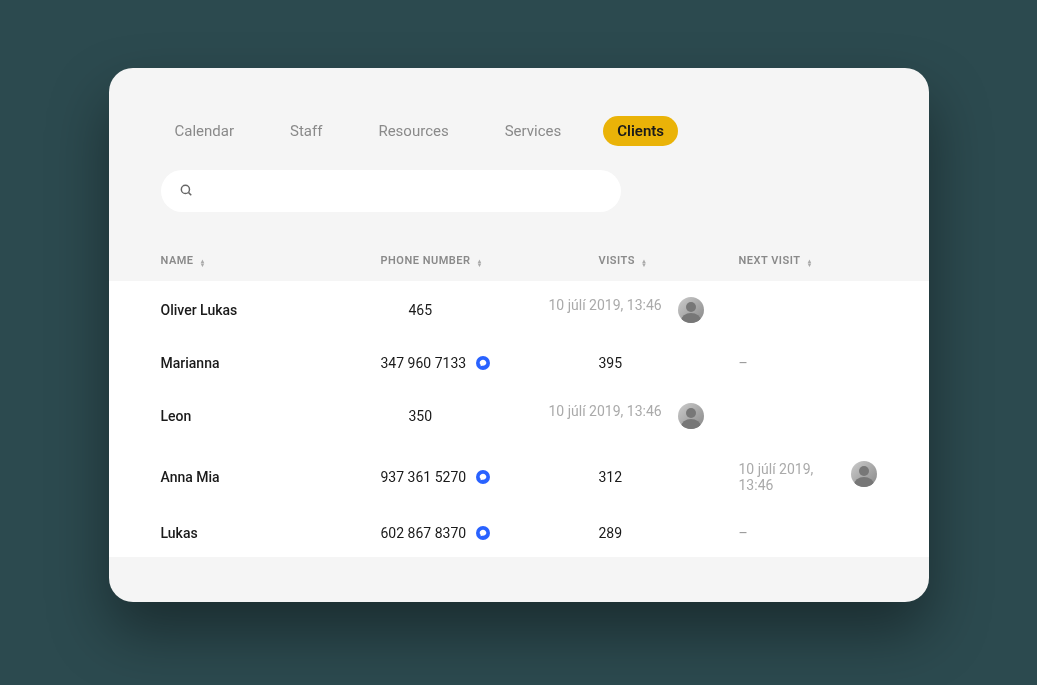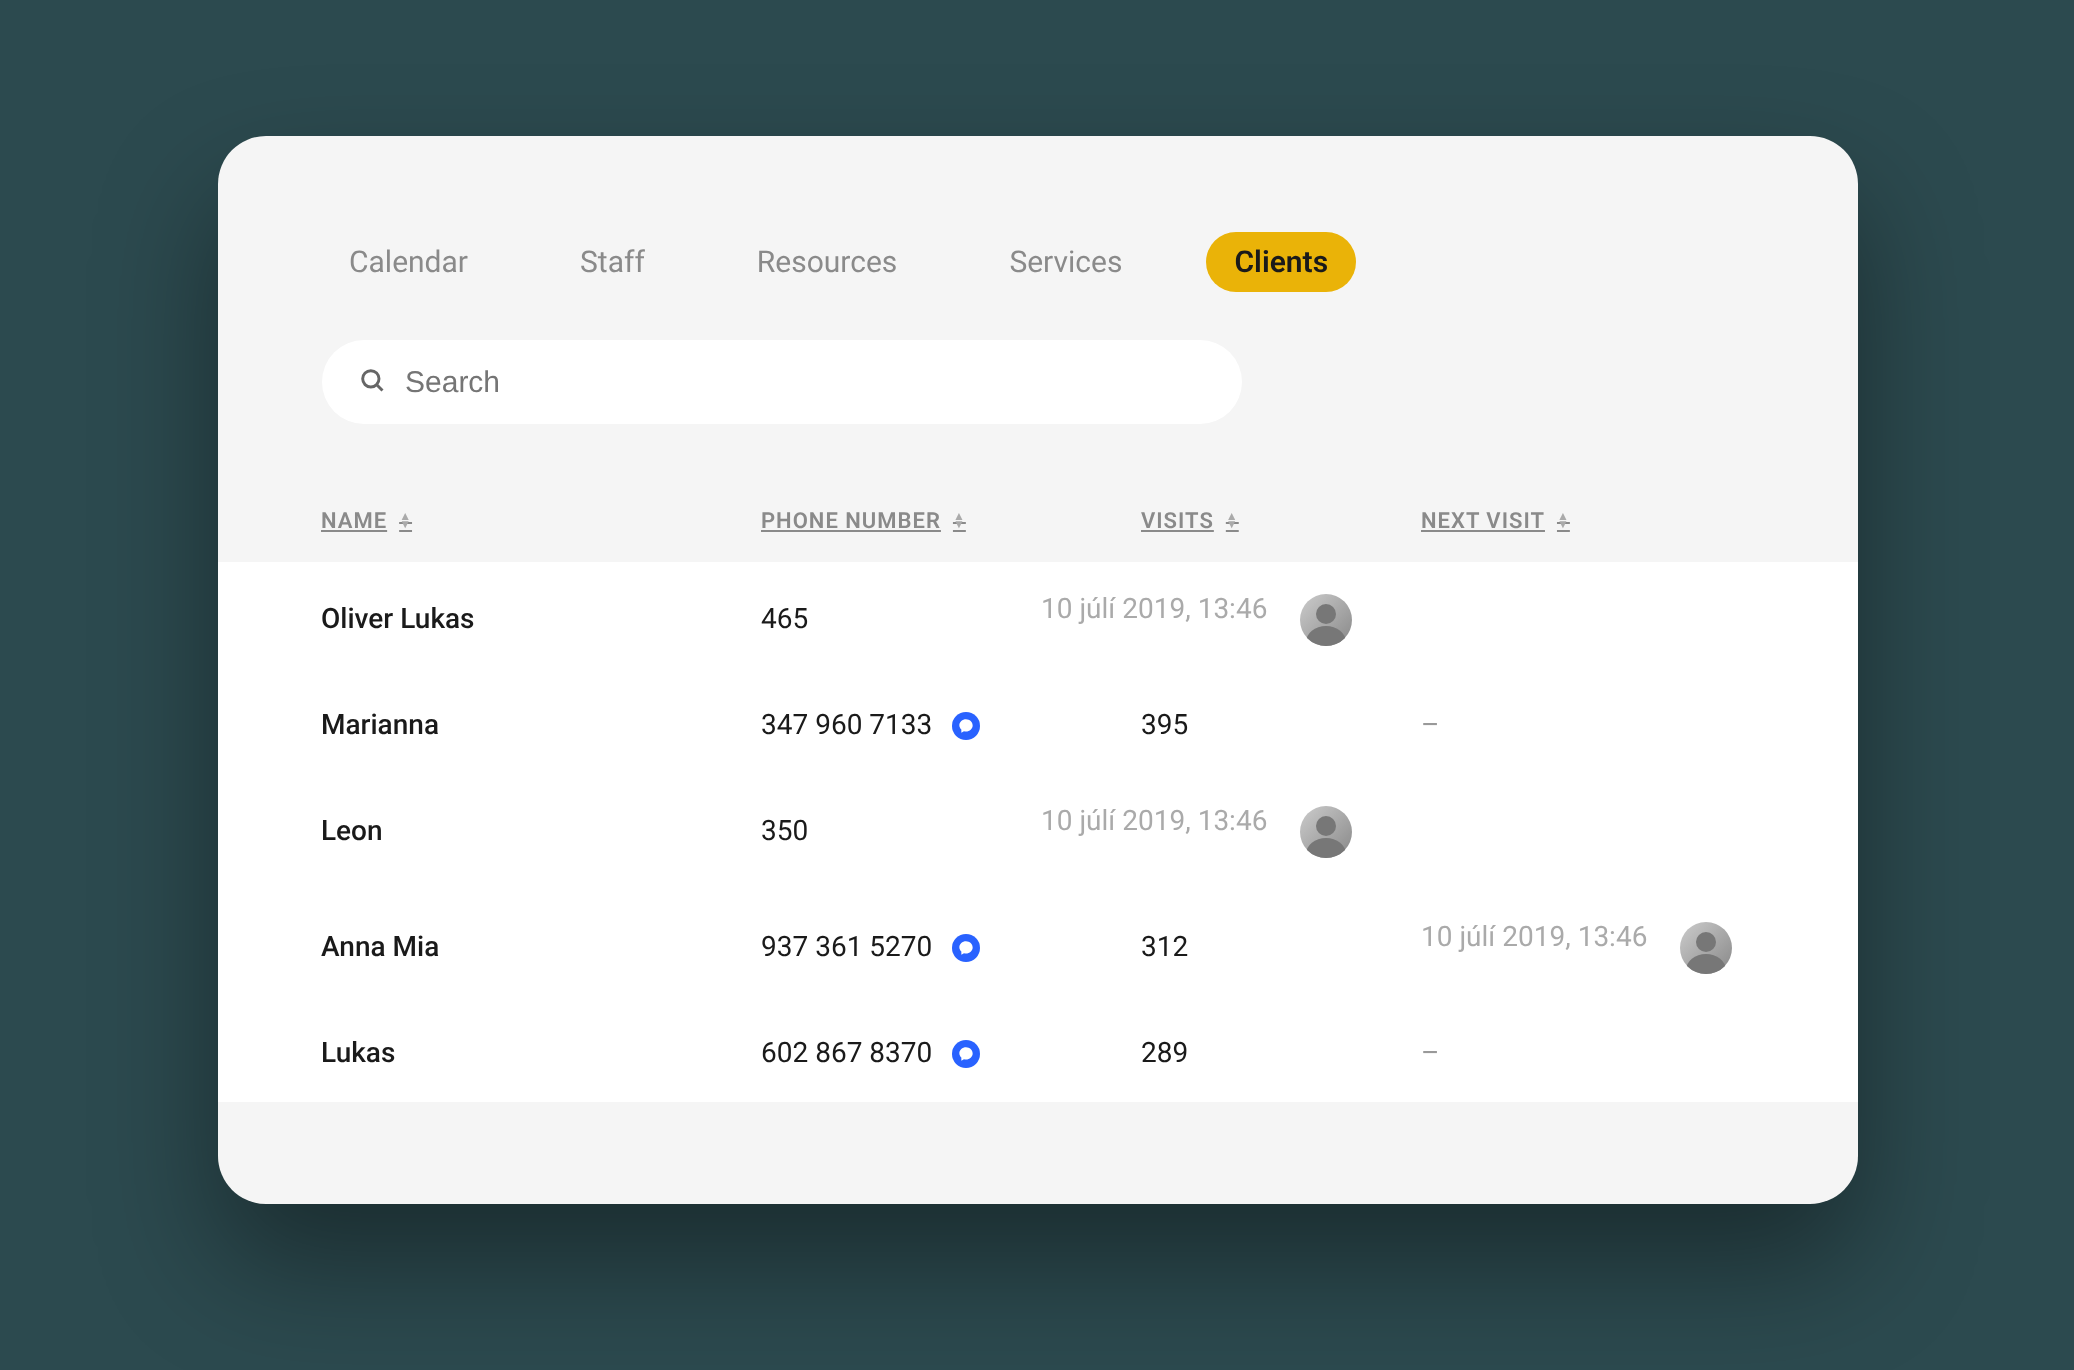--- a/index.html
+++ b/index.html
@@ -71,23 +71,23 @@
     .thead {
       display: flex;
       padding: 14px 52px;
       font-size: 11px;
       letter-spacing: 0.5px;
       color: #8a8a8a;
       font-weight: 600;
     }
     .col-name { width: 220px; }
     .col-phone { width: 190px; }
-    .col-visits { width: 140px; }
+    .col-visits { width: 140px; margin-left: 28px; }
     .col-next { flex: 1; display: flex; align-items: flex-start; gap: 16px; }
-    .th { display: flex; align-items: center; gap: 6px; cursor: pointer; text-decoration: underline; }
+    .th { display: flex; align-items: flex-end; gap: 6px; cursor: pointer; }
     .sort-icon {
       display: inline-flex;
       flex-direction: column;
       line-height: 4px;
       font-size: 6px;
       color: #aaa;
     }
     .tbody {
       background: #fff;
     }
@@ -143,21 +143,20 @@
   </div>
 
   <div class="search-wrap">
     <div class="search-box">
       <span class="search-icon">
         <svg width="14" height="14" viewBox="0 0 24 24" fill="none" stroke="currentColor" stroke-width="2.5">
           <circle cx="11" cy="11" r="7"></circle>
           <line x1="21" y1="21" x2="16.5" y2="16.5"></line>
         </svg>
       </span>
-      <input class="search-input" type="text" placeholder="Search" style="">
     </div>
   </div>
 
   <div class="table-wrap">
     <div class="thead">
       <div class="th col-name">
         <span>NAME</span>
         <span class="sort-icon">
           <span>▲</span>
             <span>▼</span>

